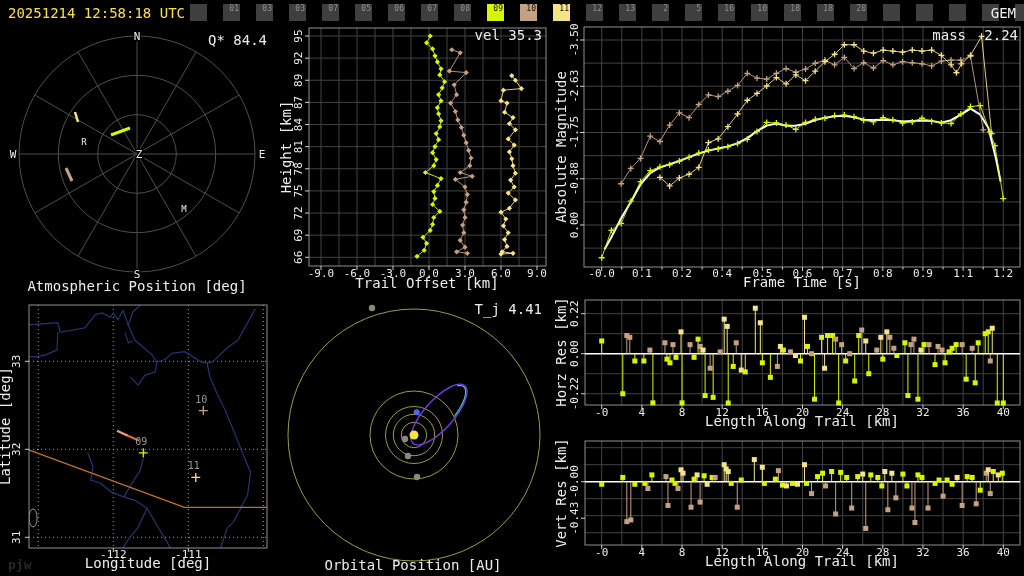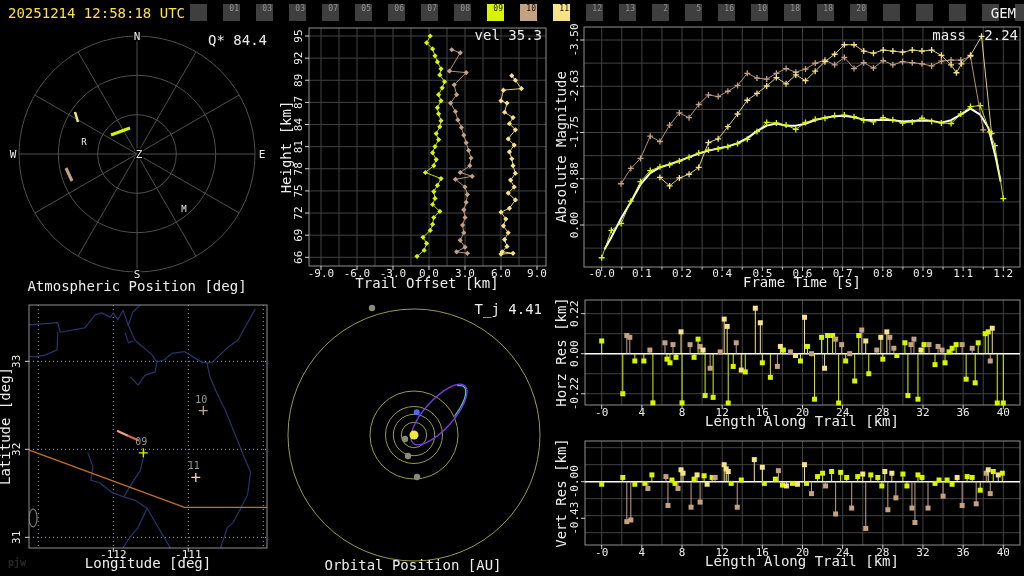--- a/index.html
+++ b/index.html
@@ -6,21 +6,21 @@
   #screen{position:relative;width:1024px;height:576px;background:#000;overflow:hidden;
           font-family:"DejaVu Sans Mono",monospace;}
   #header{position:absolute;top:0;left:0;right:0;height:26px;}
   #timestamp{position:absolute;left:8px;top:5px;color:#fde047;font-size:14px;white-space:pre;}
   #stations{position:absolute;left:190px;top:4px;display:flex;gap:16px;}
   .sq{position:relative;width:17px;height:17px;background:#3f3f3f;}
   .sq .lbl{position:absolute;top:0;right:1px;font-size:8px;line-height:9px;color:#8f8f8f;}
   .sq.active .lbl{color:#151500;}
   #gem{position:absolute;right:8px;top:5px;color:#efefef;font-size:14px;}
   #charts{position:absolute;left:0;top:0;}
-  #watermark{position:absolute;left:8px;top:557px;font-size:10px;color:#282828;font-weight:bold;}
+  #watermark{position:absolute;left:8px;top:557px;font-size:13px;color:#282828;font-weight:bold;}
   svg text{font-family:"DejaVu Sans Mono",monospace;}
 </style>
 </head>
 <body>
 
 <div id="screen">
   <div id="header">
     <span id="timestamp">20251214 12:58:18 UTC</span>
     <div id="stations">
         <div class="sq"></div>

